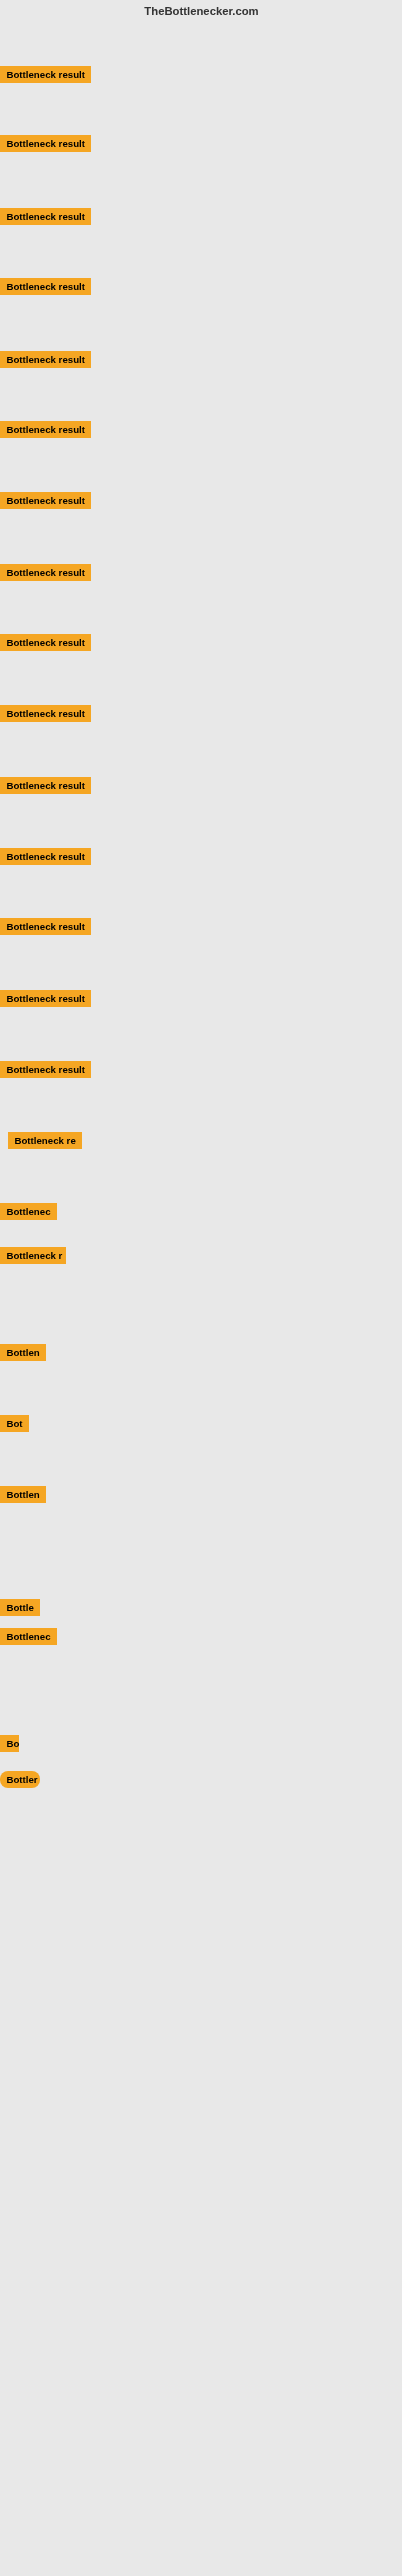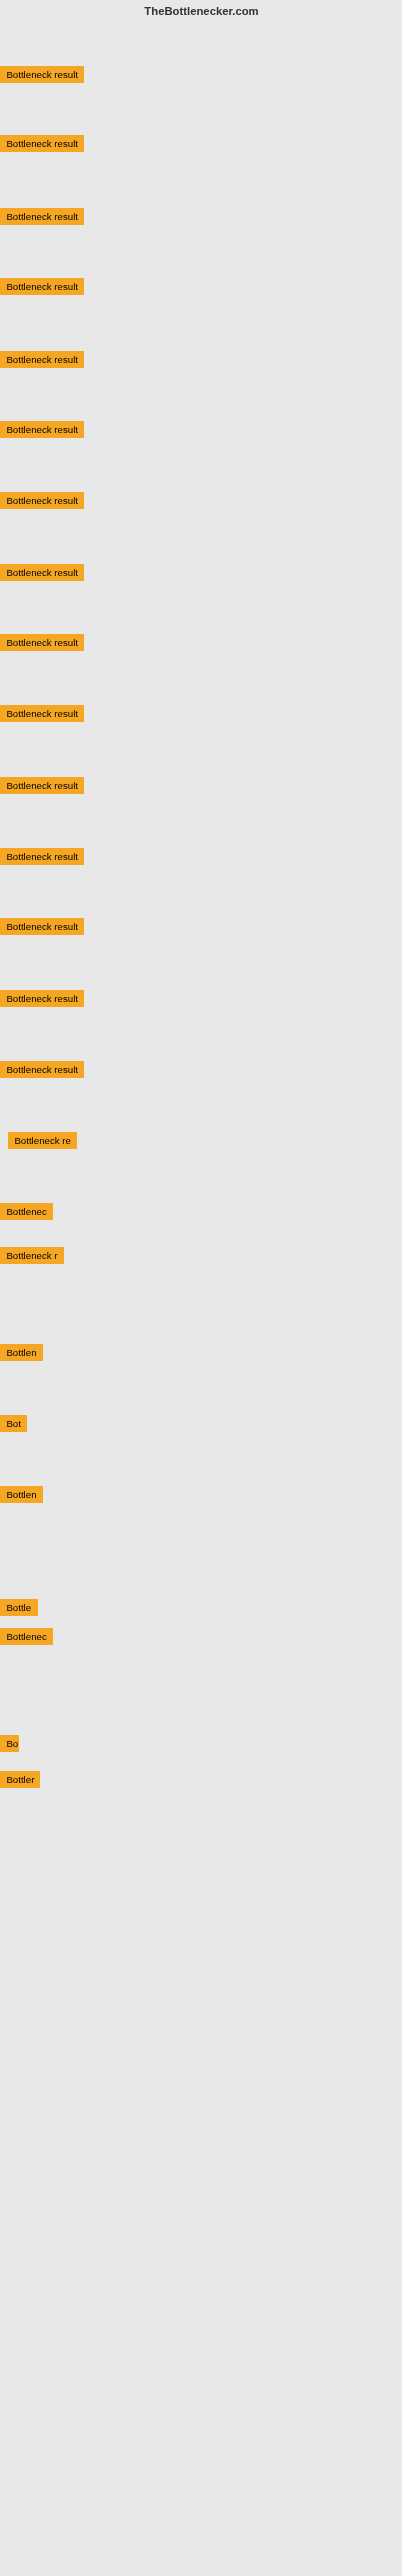--- a/index.html
+++ b/index.html
@@ -31,21 +31,21 @@
 
     .bottleneck-item {
       position: absolute;
       left: 0;
     }
 
     .bottleneck-badge {
       background-color: #f5a623;
       color: #000;
       font-size: 9.7px;
-      font-weight: normal;
+      font-weight: bold;
       padding: 3.2px 6.4px;
       display: inline-block;
       white-space: nowrap;
       overflow: hidden;
     }
   </style>
 </head>
 <body>
 
 <div class="site-title">
@@ -70,15 +70,15 @@
     <div class="bottleneck-item" style="top: 1041px; left: 0px;"><span class="bottleneck-badge" style="max-width: 97px;">Bottleneck result</span></div>
     <div class="bottleneck-item" style="top: 1112px; left: 8px;"><span class="bottleneck-badge" style="max-width: 76px;">Bottleneck re</span></div>
     <div class="bottleneck-item" style="top: 1183px; left: 0px;"><span class="bottleneck-badge" style="max-width: 60px;">Bottlenec</span></div>
     <div class="bottleneck-item" style="top: 1227px; left: 0px;"><span class="bottleneck-badge" style="max-width: 66px;">Bottleneck r</span></div>
     <div class="bottleneck-item" style="top: 1324px; left: 0px;"><span class="bottleneck-badge" style="max-width: 48px;">Bottlen</span></div>
     <div class="bottleneck-item" style="top: 1395px; left: 0px;"><span class="bottleneck-badge" style="max-width: 29px;">Bot</span></div>
     <div class="bottleneck-item" style="top: 1466px; left: 0px;"><span class="bottleneck-badge" style="max-width: 48px;">Bottlen</span></div>
     <div class="bottleneck-item" style="top: 1579px; left: 0px;"><span class="bottleneck-badge" style="max-width: 42px;">Bottle</span></div>
     <div class="bottleneck-item" style="top: 1608px; left: 0px;"><span class="bottleneck-badge" style="max-width: 60px;">Bottlenec</span></div>
     <div class="bottleneck-item" style="top: 1679px; left: 0px;"><span class="bottleneck-badge" style="max-width: 19.3px; margin-top: 36px;">Bo</span></div>
-    <div class="bottleneck-item" style="top: 1751px; left: 0px;"><span class="bottleneck-badge" style="max-width: 40px;">Bottler</span></div>
+    <div class="bottleneck-item" style="top: 1751px; left: 0px;"><span class="bottleneck-badge" style="max-width: 40px; border-radius: 8px;">Bottler</span></div>
   </div>
 
 
 </body></html>

